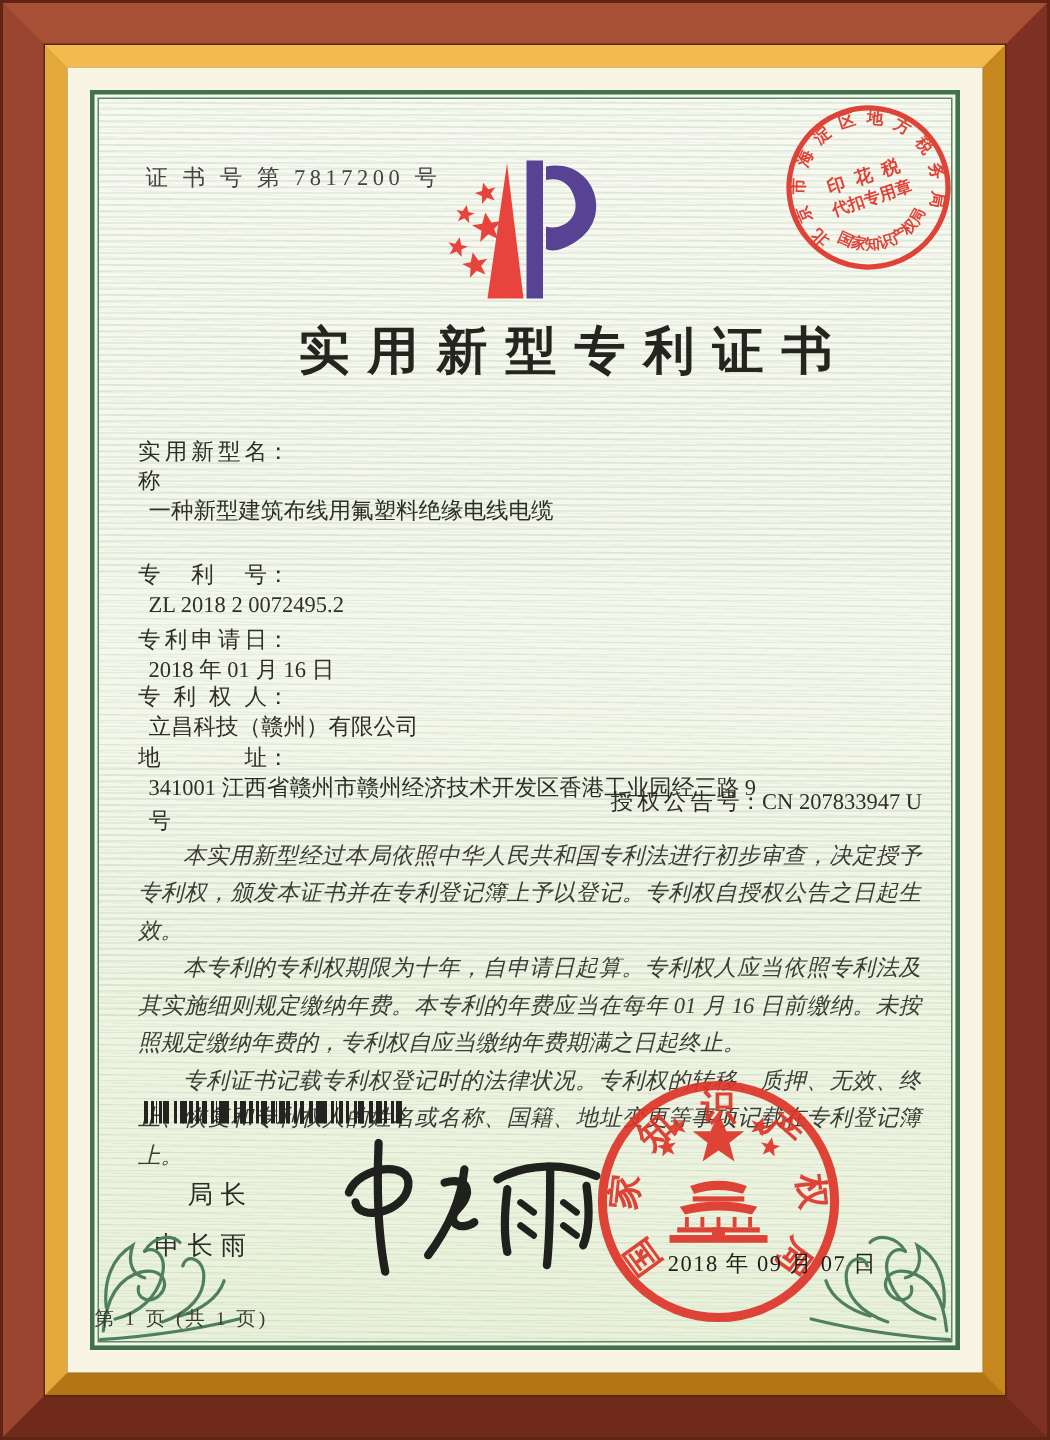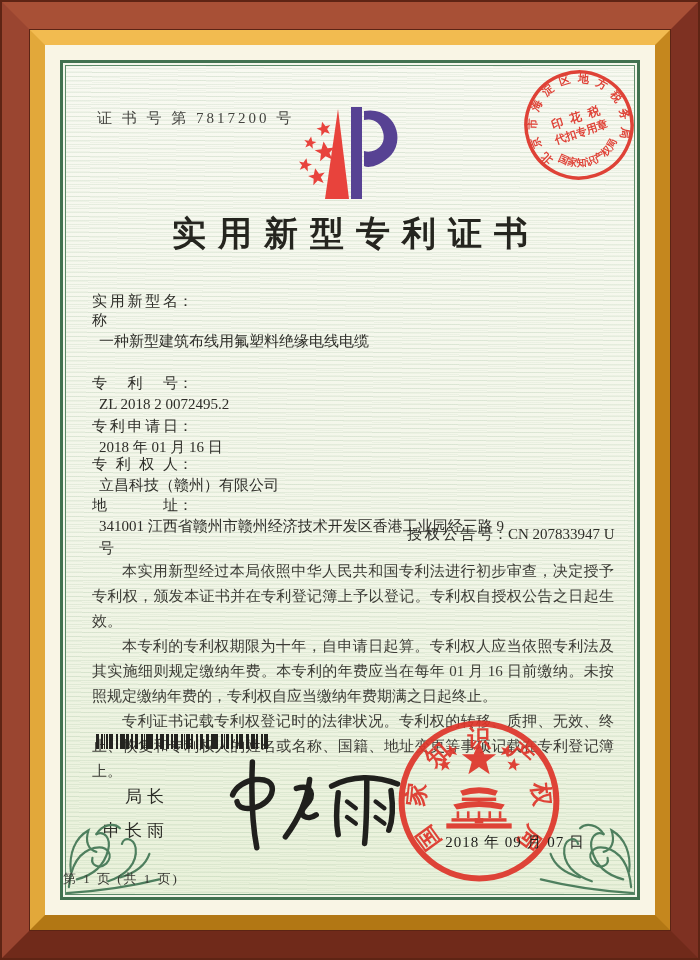--- a/index.html
+++ b/index.html
@@ -15,30 +15,30 @@
     border:3px solid #41714f;
     box-shadow:inset 0 0 0 2px #f3f6ea, inset 0 0 0 3px #5c8a68;
     background-image:
       repeating-linear-gradient(0deg, rgba(112,158,112,.13) 0 1px, rgba(0,0,0,0) 1px 4px),
       repeating-linear-gradient(2deg, rgba(112,158,112,.07) 0 1px, rgba(0,0,0,0) 1px 5px),
       linear-gradient(180deg,#f8f9f1 0%,#f3f6e9 55%,#e9f1da 100%);
     overflow:hidden;}
   .cert-no{position:absolute;left:34px;top:46px;font-size:15px;letter-spacing:3px;color:#43433f;}
   .logo{position:absolute;left:50%;top:40px;transform:translateX(-50%);}
   .title{position:absolute;left:0;top:148px;width:100%;text-align:center;
-    font-size:34px;font-weight:600;color:#25251f;letter-spacing:12px;text-indent:12px;}
+    font-size:34px;font-weight:600;color:#25251f;letter-spacing:12px;text-indent:12px;padding-left:27px;}
   .row{position:absolute;left:29px;width:520px;font-size:15px;color:#2e2e29;}
   .row .lbl{display:inline-block;width:86px;text-align:justify;text-align-last:justify;vertical-align:top;}
   .row .colon{vertical-align:top;}
   .row .val{display:inline-block;margin-left:7px;width:415px;vertical-align:top;line-height:22px;}
   .row.short .val{width:230px;}
   .grant-no{position:absolute;left:344px;font-size:15px;color:#2e2e29;}
   .grant-no .lbl{display:inline-block;width:86px;text-align:justify;text-align-last:justify;}
   .paras{position:absolute;left:29px;top:496px;width:522px;font-size:15px;line-height:25px;
-    color:#3c3c36;text-align:justify;}
+    color:#3c3c36;font-style:italic;text-align:justify;}
   .paras p{margin:0;text-indent:2em;}
   .barcode{position:absolute;left:33px;top:671px;width:172px;height:15px;
     background-image:
       repeating-linear-gradient(90deg,#23231f 0 2px,rgba(0,0,0,0) 2px 5px),
       repeating-linear-gradient(90deg,#23231f 0 1px,rgba(0,0,0,0) 1px 8px),
       repeating-linear-gradient(90deg,#23231f 0 3px,rgba(0,0,0,0) 3px 13px);}
   .officer{position:absolute;left:40px;top:722px;font-size:17px;color:#2c2c27;letter-spacing:5px;text-align:right;}
   .officer div{margin-bottom:11px;}
   .signature{position:absolute;left:142px;top:688px;}
   .seal{position:absolute;left:330px;top:652px;opacity:.92;}

